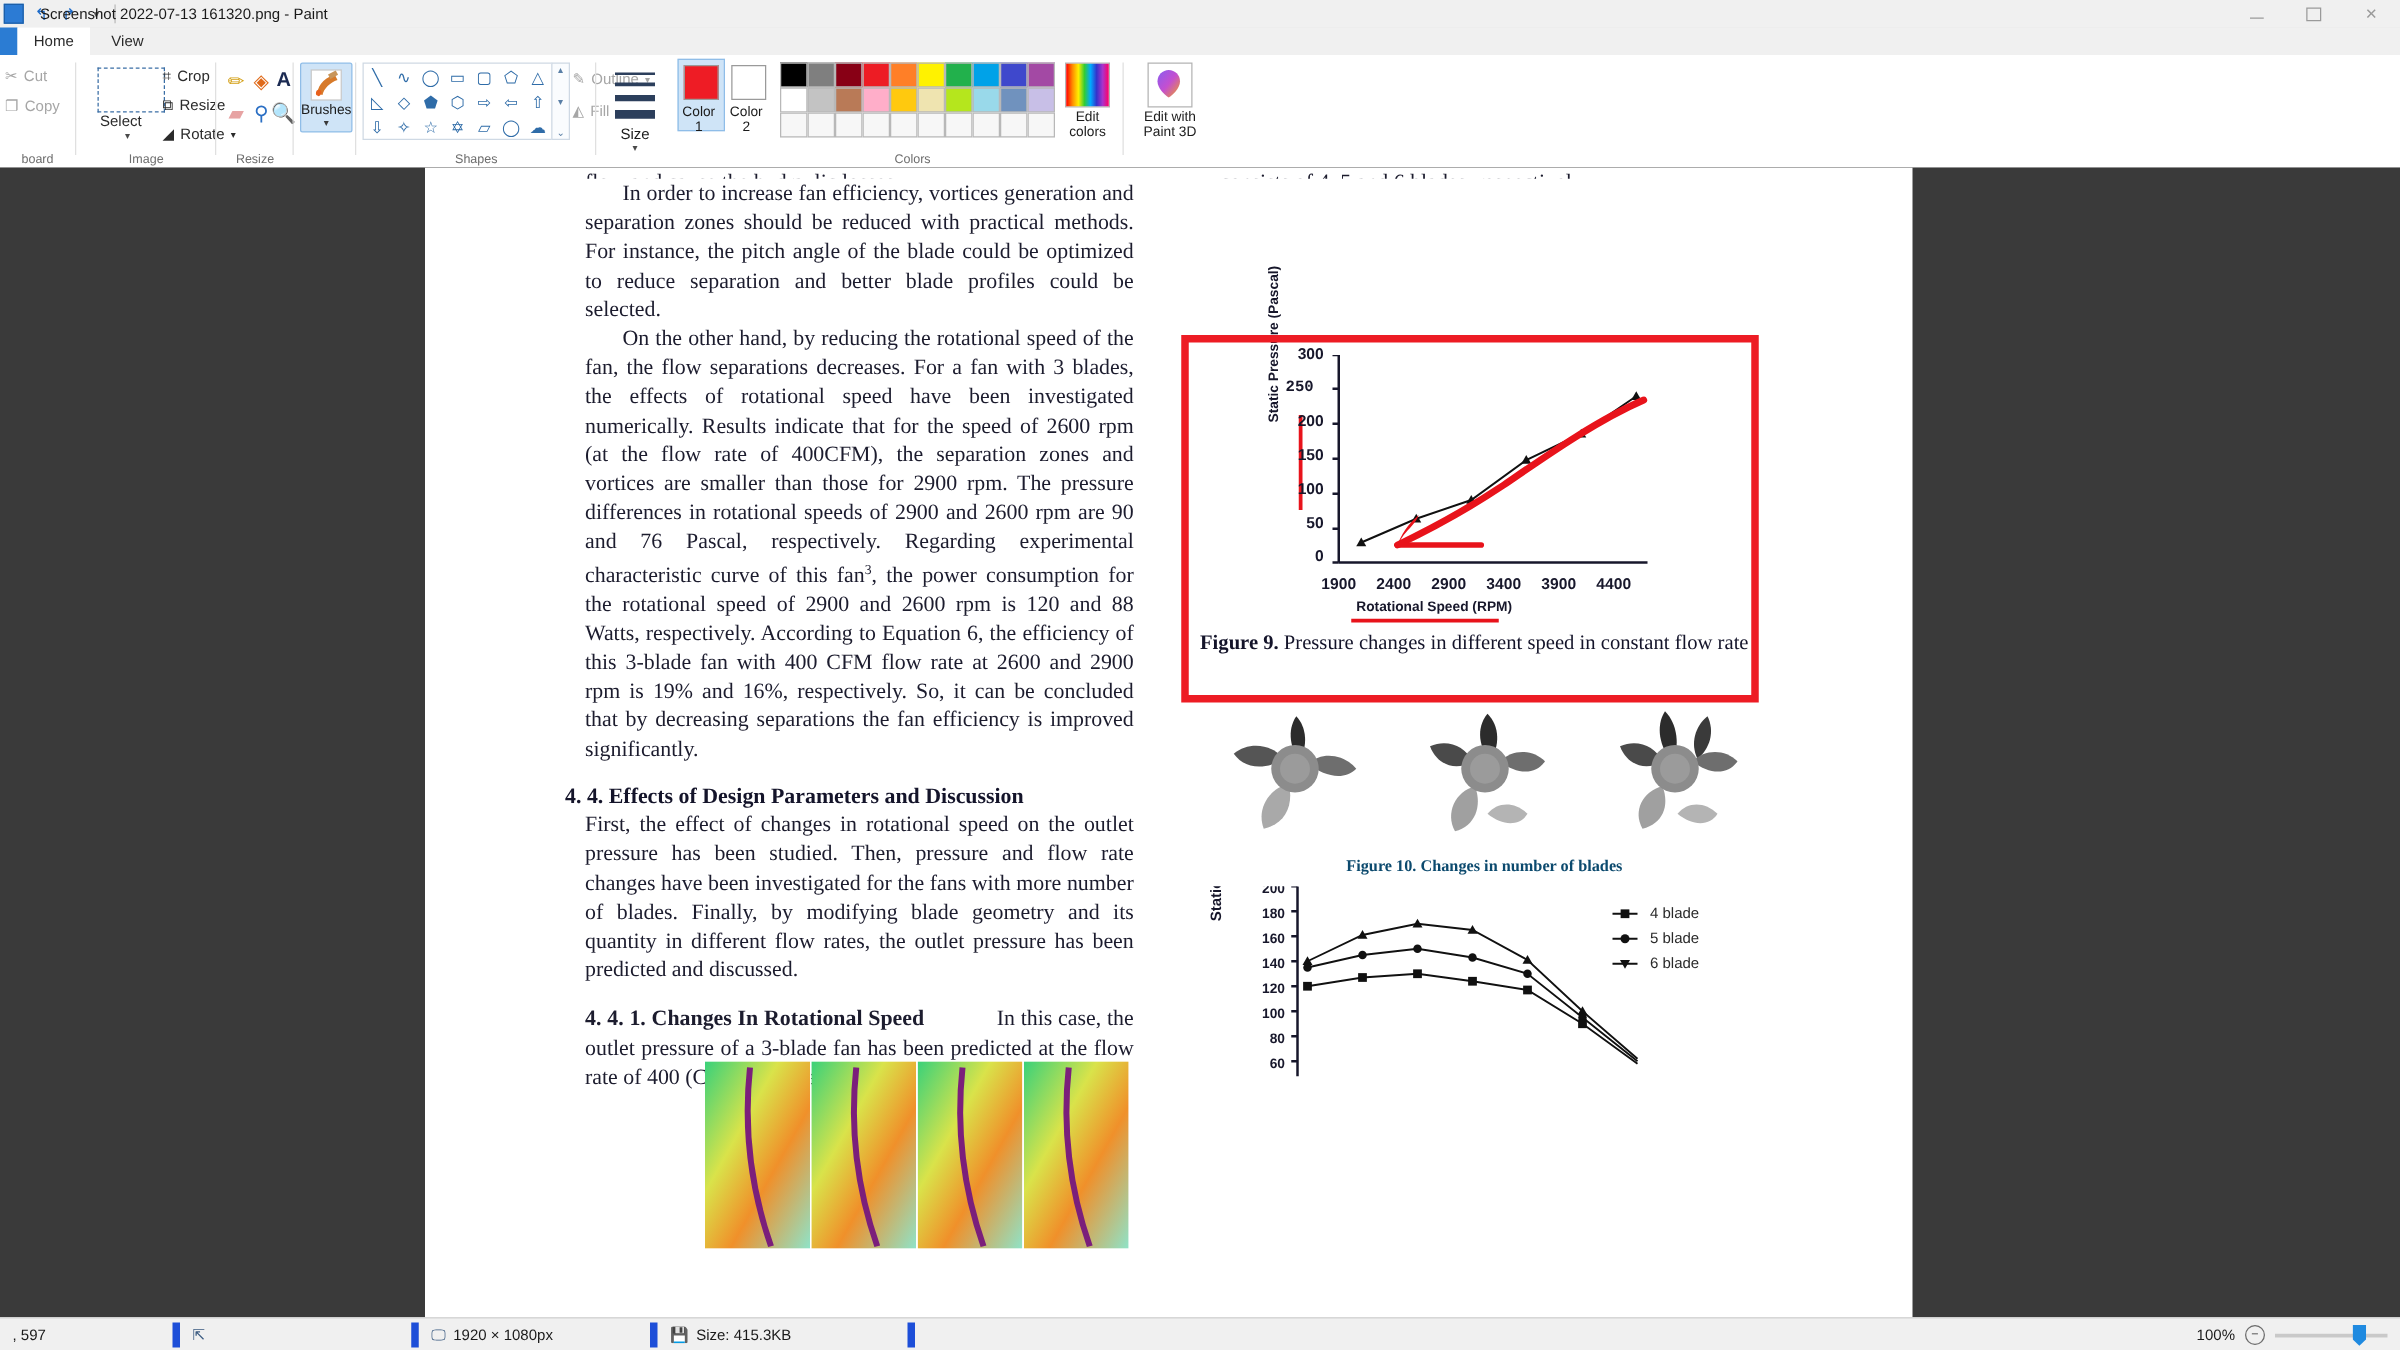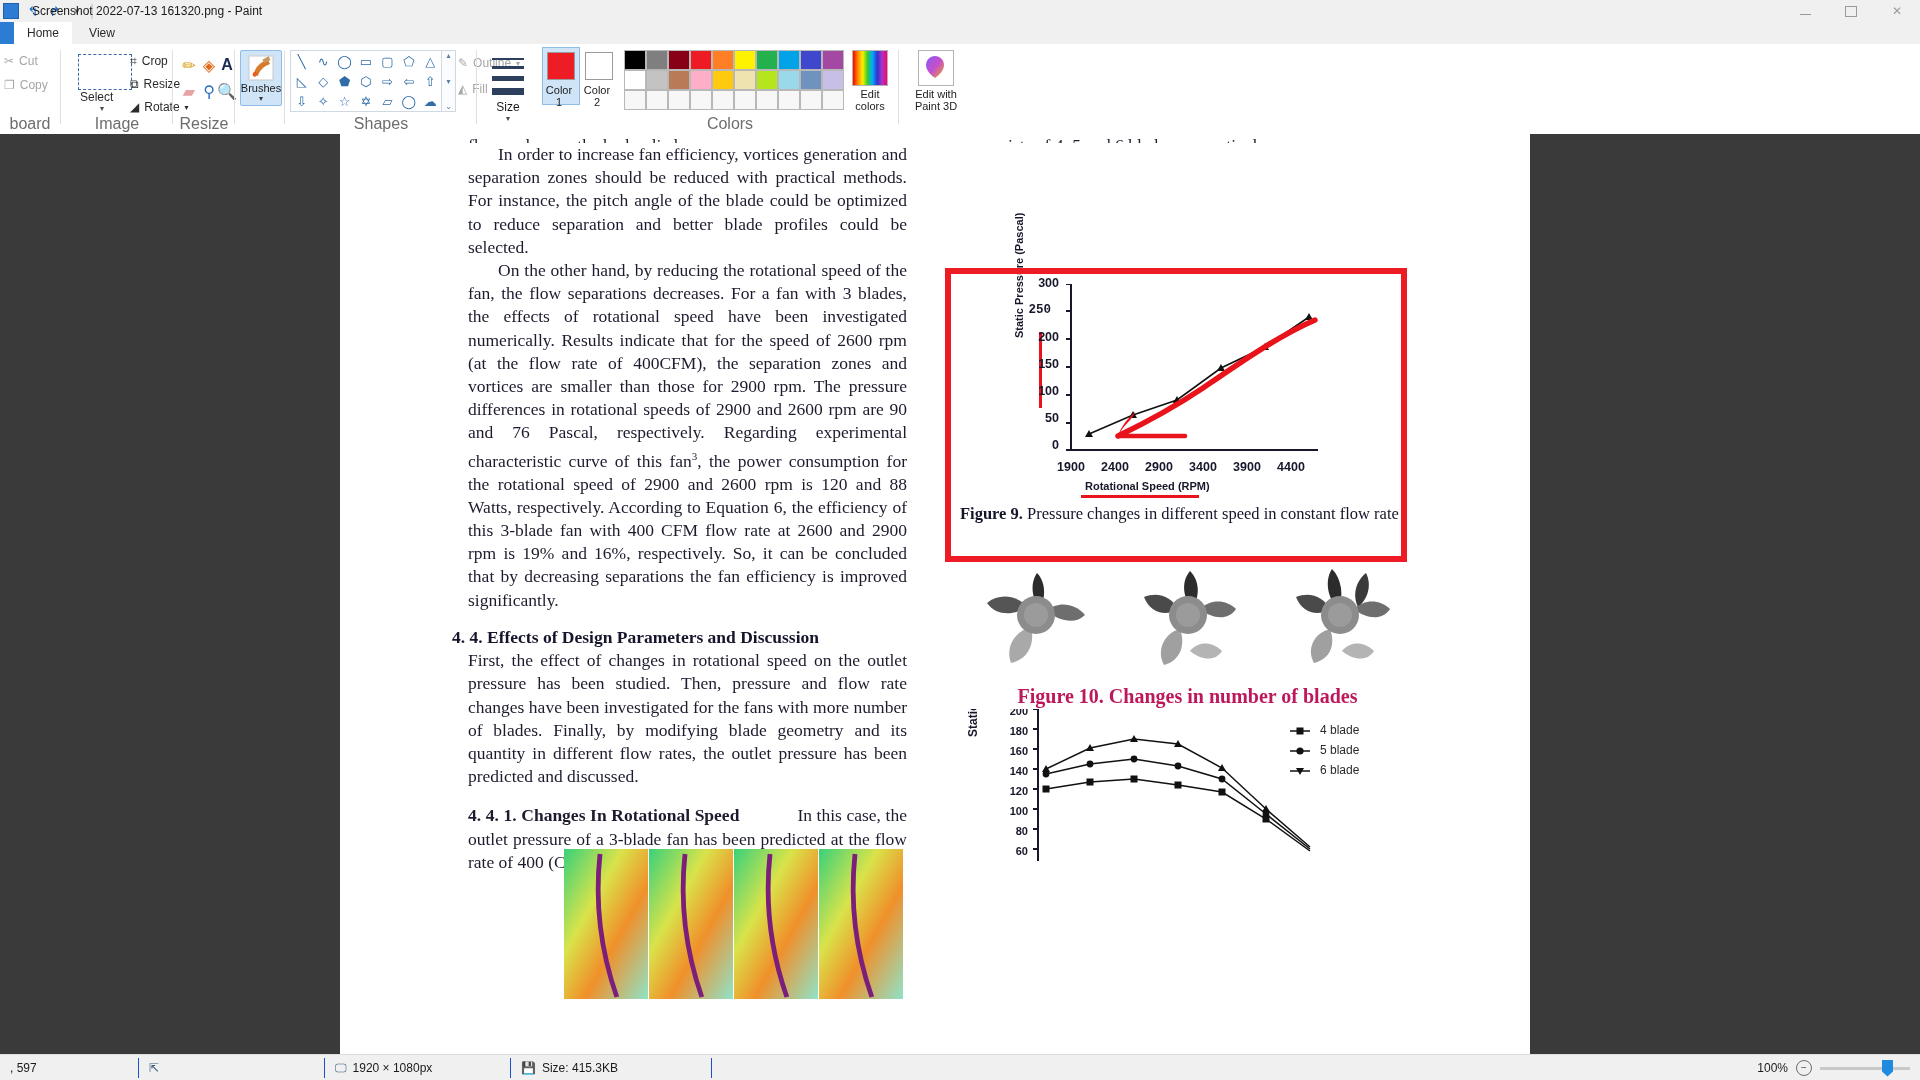--- a/index.html
+++ b/index.html
@@ -41,21 +41,21 @@
 
   
   #ribbon{
     position:absolute;left:0;top:44px;width:1920px;height:90px;
     background:#ffffff;border-bottom:1px solid #d4d4d4;
   }
   .grp{position:absolute;top:0;height:90px;}
   .grp-sep{position:absolute;top:6px;width:1px;height:74px;background:#e0e0e0;}
   .grp-label{
     position:absolute;bottom:1px;left:0;width:100%;text-align:center;
-    font-size:16px;color:#6d6d6d;
+    font-size:10px;color:#6d6d6d;
   }
   .dis{color:#a6a6a6;}
 
   
   #g-clip{left:0;width:60px;}
   .clipitem{position:absolute;left:4px;display:flex;align-items:center;gap:5px;font-size:12px;color:#a6a6a6;}
   
   #g-image{left:62px;width:110px;}
   .selbox{
     position:absolute;left:16px;top:10px;width:52px;height:34px;
@@ -145,38 +145,38 @@
   #caption9 b{font-weight:bold;}
 
   
   #redrect{
     position:absolute;left:605px;top:134px;width:450px;height:282px;
     border:6px solid #ed1c24;pointer-events:none;
   }
   
   #fig10{position:absolute;left:620px;top:425px;width:455px;}
   .fanrow{display:flex;justify-content:space-around;align-items:center;height:120px;}
-  #caption10{text-align:center;font-family:"Liberation Serif", serif;font-weight:bold;font-size:20px;color:#be185d;margin-top:6px;}
+  #caption10{text-align:center;font-family:"Liberation Serif", serif;font-weight:bold;font-size:13px;color:#0c4a6e;margin-top:6px;}
   
   #fig11{position:absolute;left:620px;top:575px;width:455px;height:160px;overflow:hidden;}
   #chart11{position:relative;width:430px;height:170px;margin-left:20px;}
   .y11{position:absolute;right:0;width:30px;text-align:right;font-size:11px;font-weight:bold;color:#17172b;}
   .leg11{position:absolute;font-size:12px;color:#2a2a2a;font-family:"Liberation Sans",sans-serif;}
 
   
   #cfd{position:absolute;left:112px;top:715px;width:340px;height:150px;overflow:hidden;display:flex;}
   .cfdcell{flex:1;position:relative;border-right:1px solid #ffffff;overflow:hidden;}
 
   
   #statusbar{
     position:absolute;left:0;top:1054px;width:1920px;height:26px;
     background:#f0f0f0;border-top:1px solid #dcdcdc;
     display:flex;align-items:center;font-size:12px;color:#1b1b1b;
   }
-  .sbcell{display:flex;align-items:center;gap:6px;height:20px;padding:0 10px;border-right:1px solid #1d4ed8;}
+  .sbcell{display:flex;align-items:center;gap:6px;height:20px;padding:0 10px;border-right:6px solid #1d4ed8;}
   .sb-ico{font-size:12px;color:#3a5a80;}
   #sb-right{margin-left:auto;display:flex;align-items:center;gap:8px;padding-right:10px;}
   #zoomout{width:14px;height:14px;border:1px solid #6b6b6b;border-radius:50%;display:flex;align-items:center;justify-content:center;font-size:10px;color:#4a4a4a;line-height:1;}
   #zoomtrack{width:90px;height:3px;background:#c9c9c9;position:relative;}
   #zoomthumb{position:absolute;left:62px;top:-7px;width:11px;height:17px;background:#1f8ae0;clip-path:polygon(0 0,100% 0,100% 70%,50% 100%,0 70%);}
 </style>
 </head>
 <body>
 
 <div id="titlebar">

